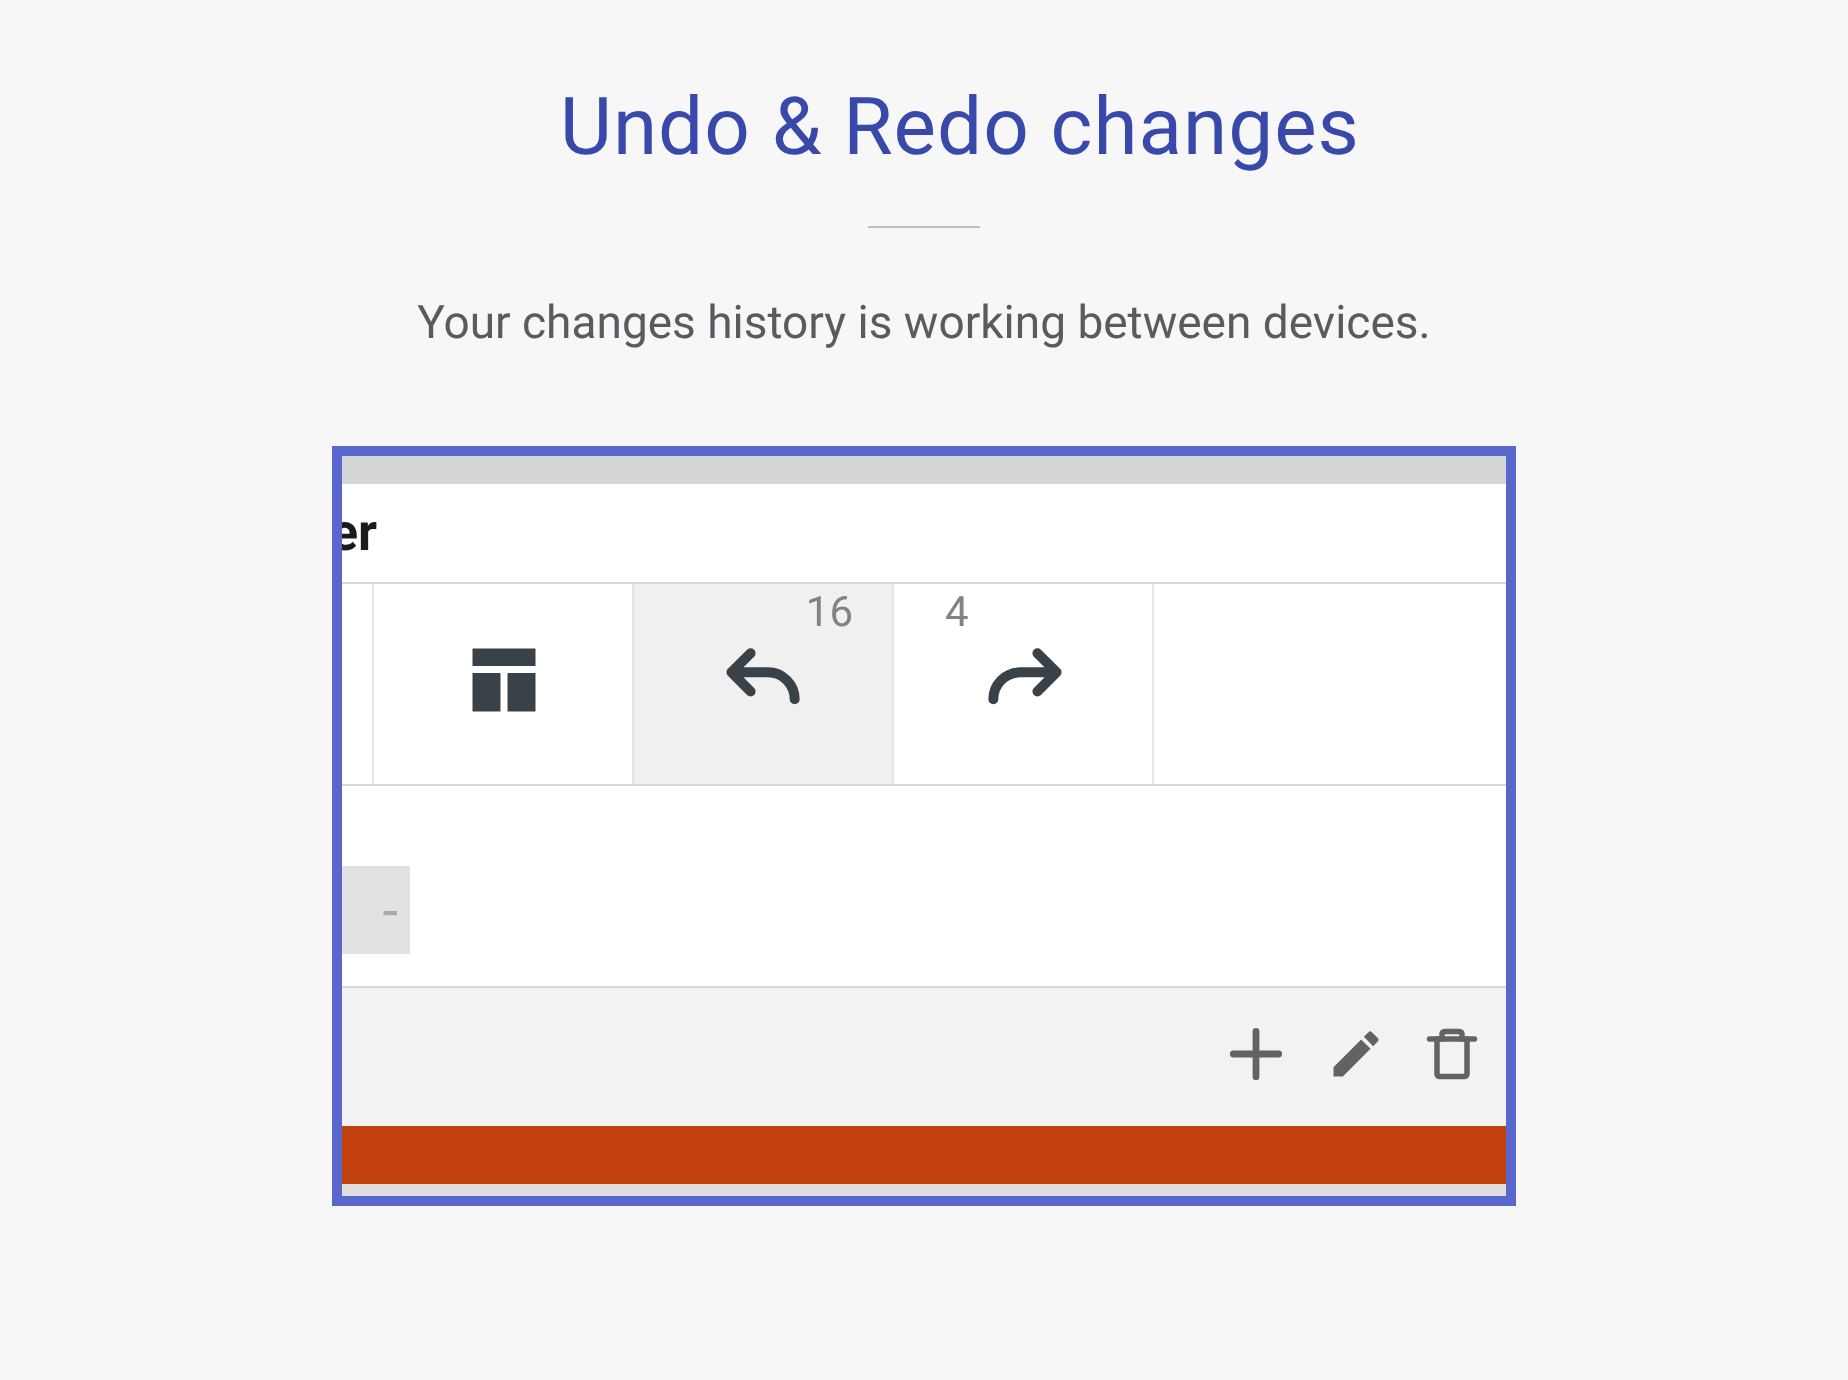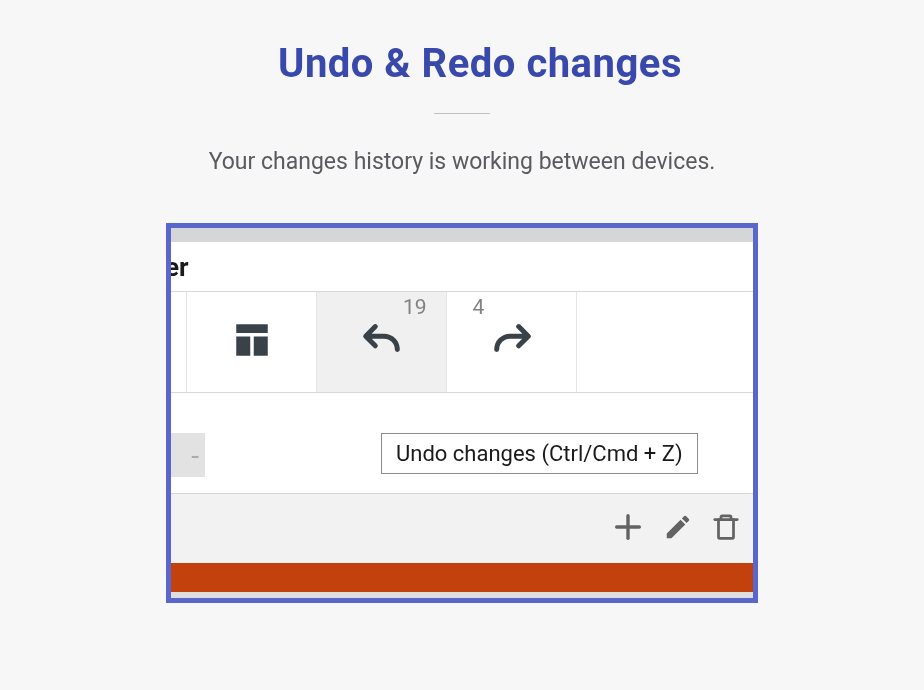--- a/index.html
+++ b/index.html
@@ -17,21 +17,21 @@
     .page {
       width: 100%;
       height: 100%;
       display: flex;
       flex-direction: column;
       align-items: center;
       padding-top: 40px;
     }
     .title {
       font-size: 40px;
-      font-weight: 700;
+      font-weight: 400;
       color: #3949ab;
       text-align: left;
       letter-spacing: 0.5px;
       margin-left: 36px;
     }
     .divider {
       width: 56px;
       height: 1px;
       background: #bfbfbf;
       margin-top: 26px;
@@ -198,41 +198,40 @@
         </span>
       </div>
 
       <div class="tool-button selected">
         <div class="undo-wrap">
           <span>
             <svg width="46" height="46" viewBox="0 0 24 24" fill="none" stroke="#3a4249" stroke-width="2.6" stroke-linecap="round">
               <path d="M3.5 10 L8.5 5 M3.5 10 L8.5 15 M4 10 L13 10 A7 7 0 0 1 20 17"></path>
             </svg>
           </span>
-          <span class="undo-count">19</span>
+          <span class="undo-count">16</span>
         </div>
       </div>
 
       <div class="tool-button">
         <div class="redo-wrap">
           <span class="redo-count">4</span>
           <span>
             <svg width="46" height="46" viewBox="0 0 24 24" fill="none" stroke="#3a4249" stroke-width="2.6" stroke-linecap="round">
               <path d="M20.5 10 L15.5 5 M20.5 10 L15.5 15 M20 10 L11 10 A7 7 0 0 0 4 17"></path>
             </svg>
           </span>
         </div>
       </div>
     </div>
 
     <div class="mid-section">
       <div class="side-chip">
         <span>-</span>
       </div>
-      <div class="tooltip">Undo changes (Ctrl/Cmd + Z)</div>
     </div>
 
     <div class="bottom-section">
       <div class="bottom-icon">
         <span>
           <svg width="34" height="34" viewBox="0 0 24 24" fill="none" stroke="#636363" stroke-width="2.4" stroke-linecap="round">
             <line x1="12" y1="4" x2="12" y2="20"></line>
             <line x1="4" y1="12" x2="20" y2="12"></line>
           </svg>
         </span>

